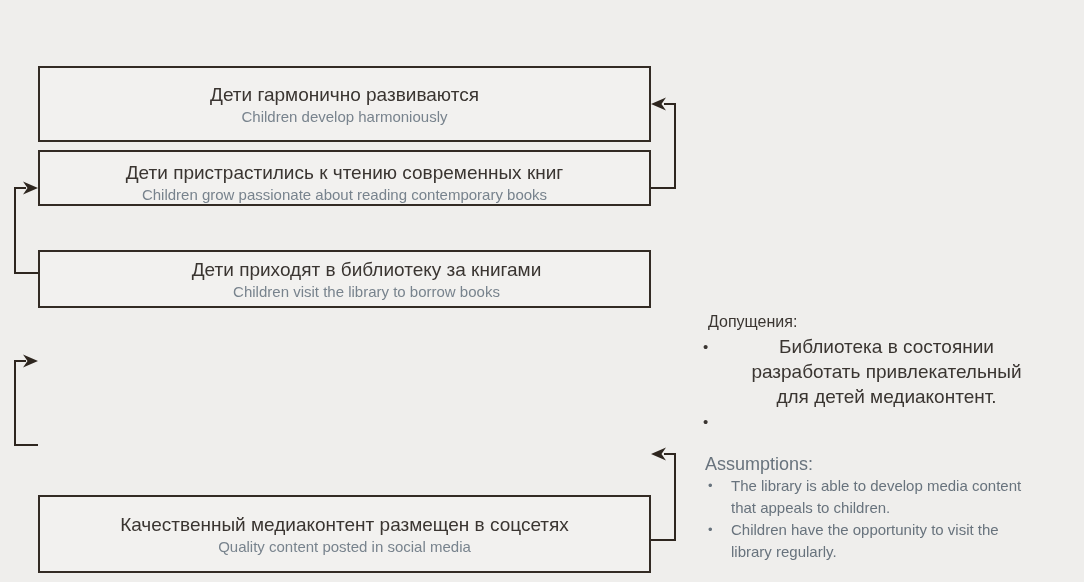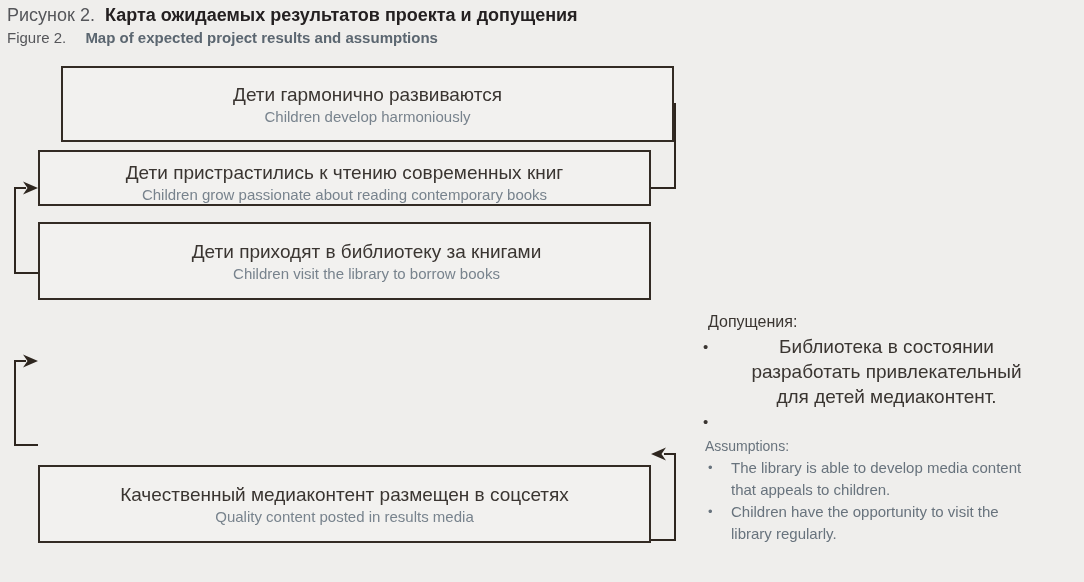--- a/index.html
+++ b/index.html
@@ -32,26 +32,26 @@
     border: 2px solid #332b24;
     display: flex;
     flex-direction: column;
     align-items: center;
     justify-content: center;
     text-align: center;
   }
   .rbox .ru { font-size: 19px; line-height: 23px; color: #3a3531; }
   .rbox .en { font-size: 15px; line-height: 19px; color: #78838d; margin-top: 1px; }
 
-  #box-1 { top: 66px;  height: 76px; margin-left: 23px; }
+  #box-1 { top: 66px;  height: 76px; }
   #box-2 { top: 150px; height: 56px; justify-content: flex-end; }
-  #box-3 { top: 222px; height: 78px; padding-left: 44px; }
+  #box-3 { top: 250px; height: 58px; padding-left: 44px; }
   #box-4 { top: 322px; height: 77px; }
   #box-5 { top: 407px; height: 76px; }
-  #box-6 { top: 465px; height: 78px; }
+  #box-6 { top: 495px; height: 78px; }
 
   
   .connector-layer {
     position: absolute;
     left: 0; top: 0;
     width: 1084px; height: 582px;
     pointer-events: none;
   }
   .connector-layer polyline { fill: none; stroke: #2e261f; stroke-width: 2; }
   .connector-layer polygon { fill: #2e261f; stroke: none; }
@@ -64,41 +64,31 @@
     width: 382px;
   }
   .assumptions .h-ru {
     font-size: 16px; line-height: 25px; color: #3a3531; margin-left: 8px;
   }
   .item { display: flex; align-items: flex-start; }
   .item-ru { font-size: 19px; line-height: 25px; color: #3a3531; }
   .item-ru .bullet { width: 33px; flex: none; text-align: left; font-size: 15px; line-height: 25px; padding-left: 3px; }
   .item-ru .text { width: 307px; text-align: center; }
   .assumptions .h-en {
-    font-size: 14px; line-height: 22px; color: #68737d; margin-left: 5px; margin-top: 1px;
+    font-size: 18px; line-height: 22px; color: #68737d; margin-left: 5px; margin-top: 19px;
   }
   .item-en { font-size: 15px; line-height: 22px; color: #68737d; }
   .item-en .bullet { width: 31px; flex: none; text-align: left; font-size: 13px; line-height: 22px; padding-left: 8px; }
   .item-en .text { width: 312px; }
 </style>
 </head>
 <body>
 
 <div class="page">
 
-  <div class="title-block">
-    <div class="title-ru">
-      <span class="t-label">Рисунок 2.</span>
-      <span class="t-bold">Карта ожидаемых результатов проекта и допущения</span>
-    </div>
-    <div class="title-en">
-      <span class="t-label">Figure 2.</span>
-      <span class="t-bold">Map of expected project results and assumptions</span>
-    </div>
-  </div>
 
   <svg class="connector-layer" viewBox="0 0 1084 582" xmlns="http://www.w3.org/2000/svg">
 
     <g>
       <polyline points="651,188 675,188 675,104 664,104"></polyline>
       <polygon points="651,104 666,97.5 661.5,104 666,110.5"></polygon>
     </g>
 
     <g>
       <polyline points="38,273 15,273 15,188 26,188"></polyline>
@@ -123,21 +113,21 @@
   <div class="rbox" id="box-2">
     <div class="ru">Дети пристрастились к чтению современных книг</div>
     <div class="en">Children grow passionate about reading contemporary books</div>
   </div>
   <div class="rbox" id="box-3">
     <div class="ru">Дети приходят в библиотеку за книгами</div>
     <div class="en">Children visit the library to borrow books</div>
   </div>
   <div class="rbox" id="box-6">
     <div class="ru">Качественный медиаконтент размещен в соцсетях</div>
-    <div class="en">Quality content posted in results media</div>
+    <div class="en">Quality content posted in social media</div>
   </div>
 
   <div class="assumptions">
     <div class="h-ru">Допущения:</div>
 
     <div class="item item-ru">
       <span class="bullet">•</span>
       <span class="text">Библиотека в состоянии разработать привлекательный для детей медиаконтент.</span>
     </div>
     <div class="item item-ru">

